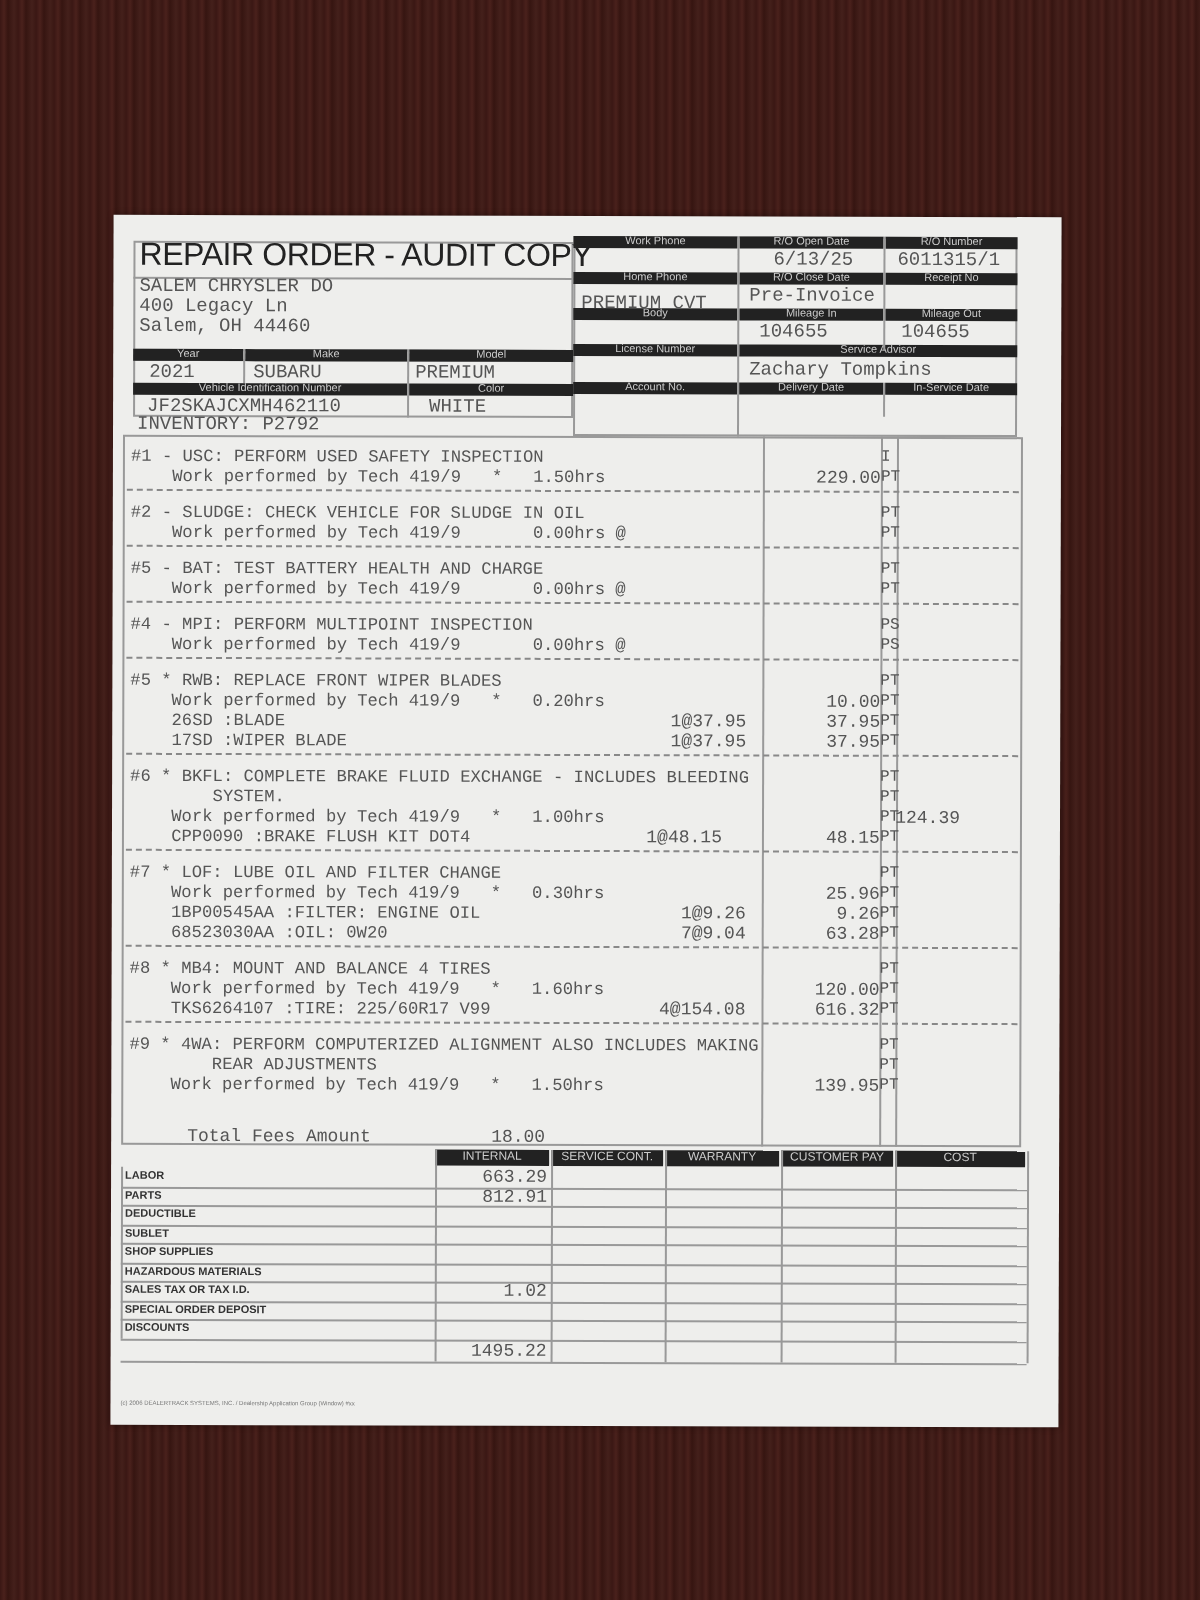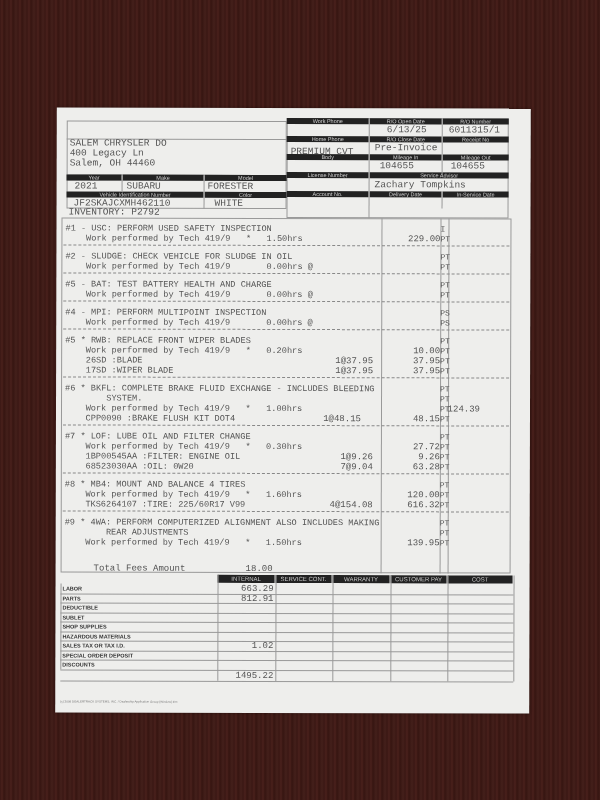--- a/index.html
+++ b/index.html
@@ -23,20 +23,21 @@
   .amt{font-size:9px;line-height:10px;white-space:pre;color:#555;text-align:right;}
   .code{font-size:8px;line-height:10px;color:#555;}
   .foot{font-family:"Liberation Sans",sans-serif;font-size:3px;color:#777;white-space:nowrap;}
 </style>
 </head>
 <body>
 
 <div class="paper">
 
   <div class="abs box" style="left:10px;top:13px;width:220px;height:60px;"></div>
+  <div class="abs title" style="left:13px;top:12px;">REPAIR ORDER - AUDIT COPY</div>
   <div class="hline" style="left:10px;top:31px;width:220px;"></div>
   <div class="abs val" style="left:13px;top:30px;">SALEM CHRYSLER DO</div>
   <div class="abs val" style="left:13px;top:40px;">400 Legacy Ln</div>
   <div class="abs val" style="left:13px;top:50px;">Salem, OH 44460</div>
 
   <div class="abs box" style="left:230px;top:10px;width:222px;height:100px;"></div>
 
   <div class="abs hdr" style="left:230px;top:10px;width:82px;">Work Phone</div>
   <div class="abs hdr" style="left:313px;top:10px;width:72px;">R/O Open Date</div>
   <div class="abs hdr" style="left:386px;top:10px;width:66px;">R/O Number</div>
@@ -65,21 +66,21 @@
   <div class="vline" style="left:312px;top:10px;height:100px;"></div>
   <div class="vline" style="left:385px;top:10px;height:57px;"></div>
   <div class="vline" style="left:385px;top:83px;height:17px;"></div>
 
   <div class="abs box" style="left:10px;top:67px;width:220px;height:34px;"></div>
   <div class="abs hdr" style="left:10px;top:67px;width:55px;">Year</div>
   <div class="abs hdr" style="left:66px;top:67px;width:81px;">Make</div>
   <div class="abs hdr" style="left:148px;top:67px;width:82px;">Model</div>
   <div class="abs val" style="left:18px;top:73px;">2021</div>
   <div class="abs val" style="left:70px;top:73px;">SUBARU</div>
-  <div class="abs val" style="left:151px;top:73px;">FORESTER</div>
+  <div class="abs val" style="left:151px;top:73px;">PREMIUM</div>
   <div class="abs hdr" style="left:10px;top:84px;width:137px;">Vehicle Identification Number</div>
   <div class="abs hdr" style="left:148px;top:84px;width:82px;">Color</div>
   <div class="abs val" style="left:17px;top:90px;">JF2SKAJCXMH462110</div>
   <div class="abs val" style="left:158px;top:90px;">WHITE</div>
   <div class="vline" style="left:65px;top:67px;height:17px;"></div>
   <div class="vline" style="left:147px;top:67px;height:34px;"></div>
   <div class="abs val" style="left:12px;top:99px;">INVENTORY: P2792</div>
 
   <div class="abs box" style="left:5px;top:110px;width:450px;height:355px;"></div>
   <div class="vline" style="left:325px;top:110px;height:355px;"></div>
@@ -153,21 +154,21 @@
         <div class="abs amt" style="left: 218px; width: 80px; top: 34px;">1@48.15</div>
         <div class="abs amt" style="left: 320px; width: 57px; top: 34px;">48.15</div>
         <div class="abs code" style="left: 377px; top: 34px;">PT</div>
       </div>
       <div class="abs dash" style="left: 0px; top: 205px; width: 446px;"></div>
       <div class="abs" style="left: 0px; top: 208px; width: 446px;">
         <div class="abs mono" style="left: 2px; top: 4px;">#7 * LOF: LUBE OIL AND FILTER CHANGE</div>
         <div class="abs code" style="left: 377px; top: 4px;">PT</div>
         <div class="abs mono" style="left: 2px; top: 14px;">    Work performed by Tech 419/9   *   0.30hrs</div>
         <div class="abs amt" style="left: 230px; width: 80px; top: 14px;"></div>
-        <div class="abs amt" style="left: 320px; width: 57px; top: 14px;">27.72</div>
+        <div class="abs amt" style="left: 320px; width: 57px; top: 14px;">25.96</div>
         <div class="abs code" style="left: 377px; top: 14px;">PT</div>
         <div class="abs mono" style="left: 2px; top: 24px;">    1BP00545AA :FILTER: ENGINE OIL</div>
         <div class="abs amt" style="left: 230px; width: 80px; top: 24px;">1@9.26</div>
         <div class="abs amt" style="left: 320px; width: 57px; top: 24px;">9.26</div>
         <div class="abs code" style="left: 377px; top: 24px;">PT</div>
         <div class="abs mono" style="left: 2px; top: 34px;">    68523030AA :OIL: 0W20</div>
         <div class="abs amt" style="left: 230px; width: 80px; top: 34px;">7@9.04</div>
         <div class="abs amt" style="left: 320px; width: 57px; top: 34px;">63.28</div>
         <div class="abs code" style="left: 377px; top: 34px;">PT</div>
       </div>

